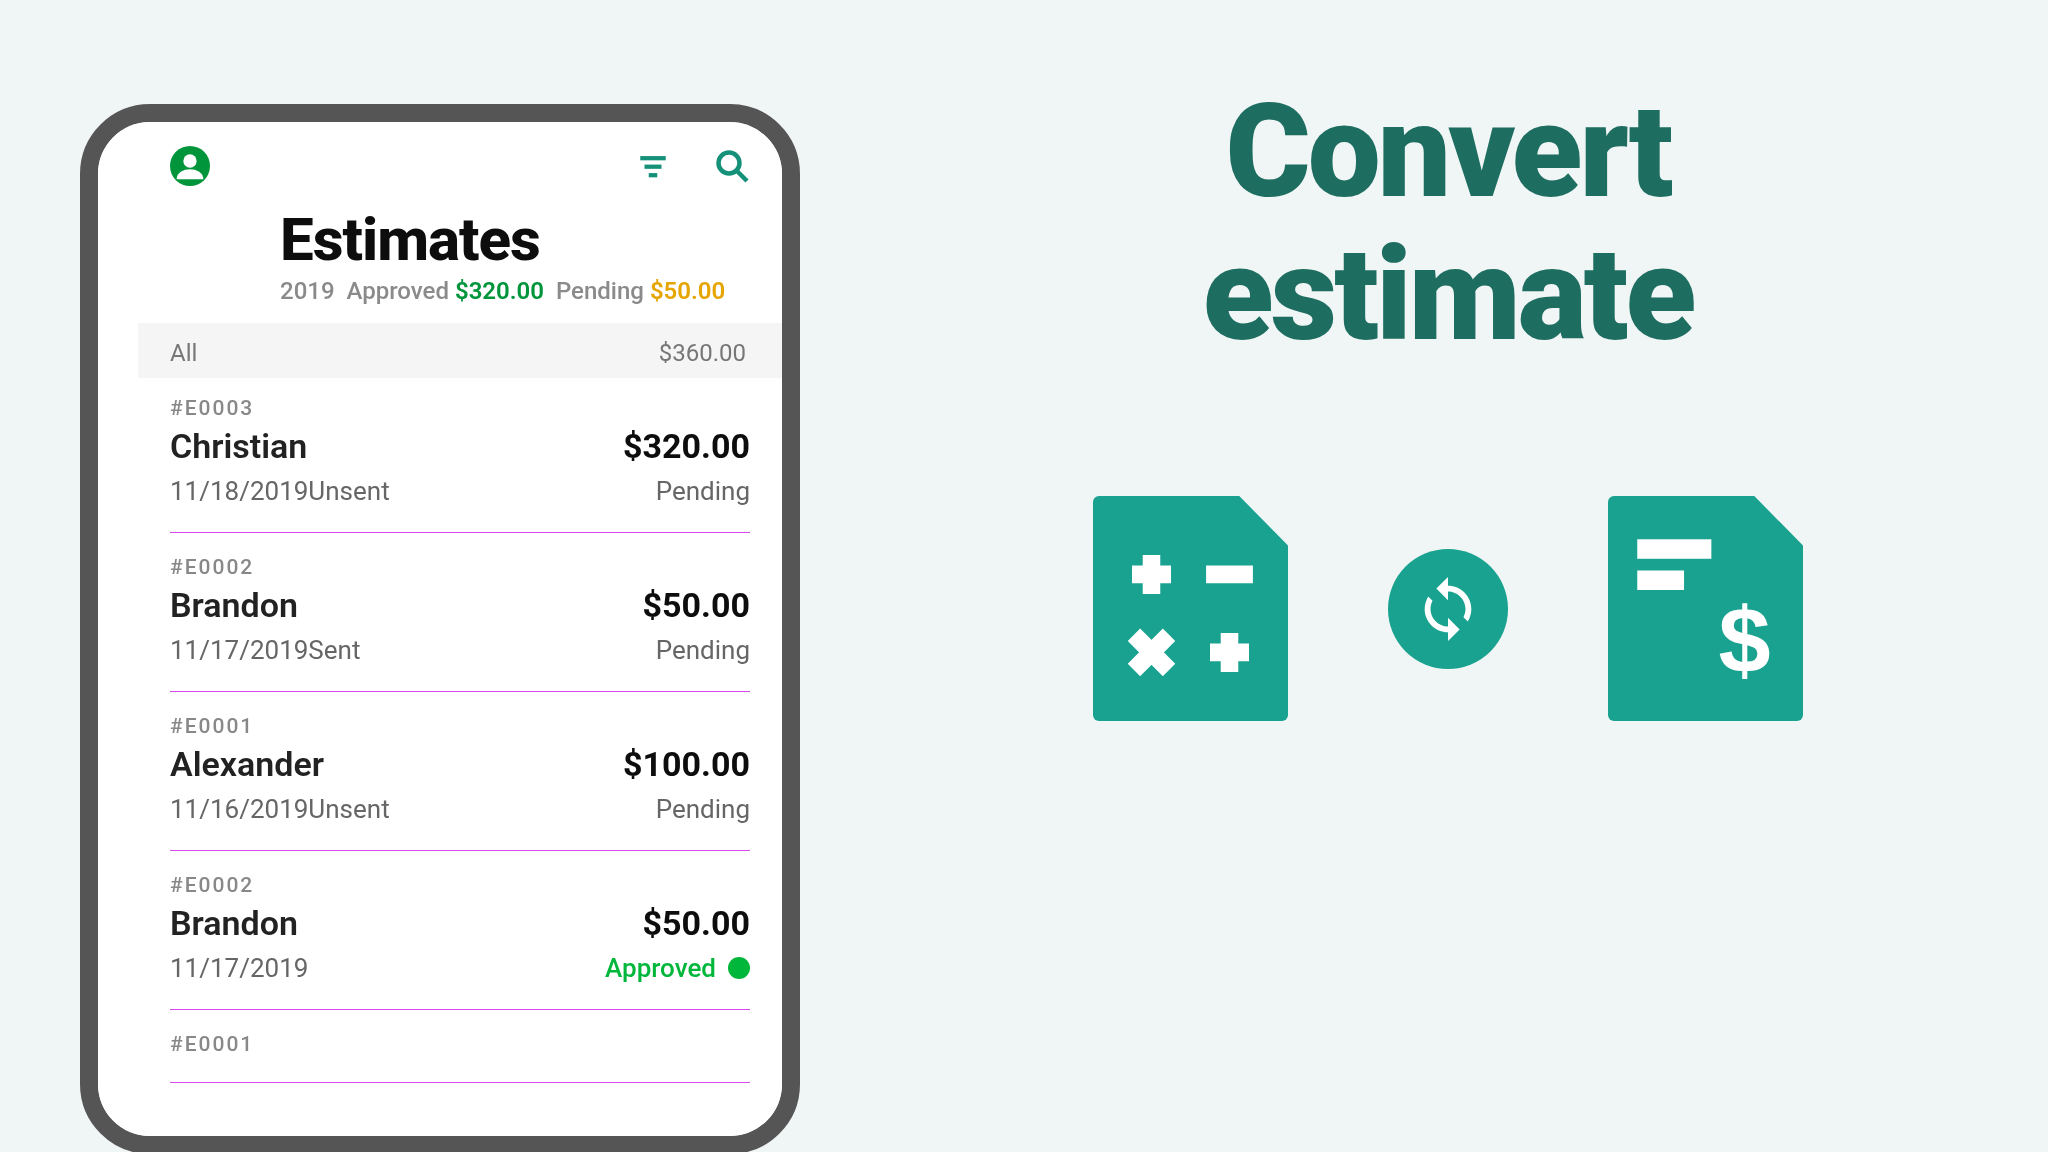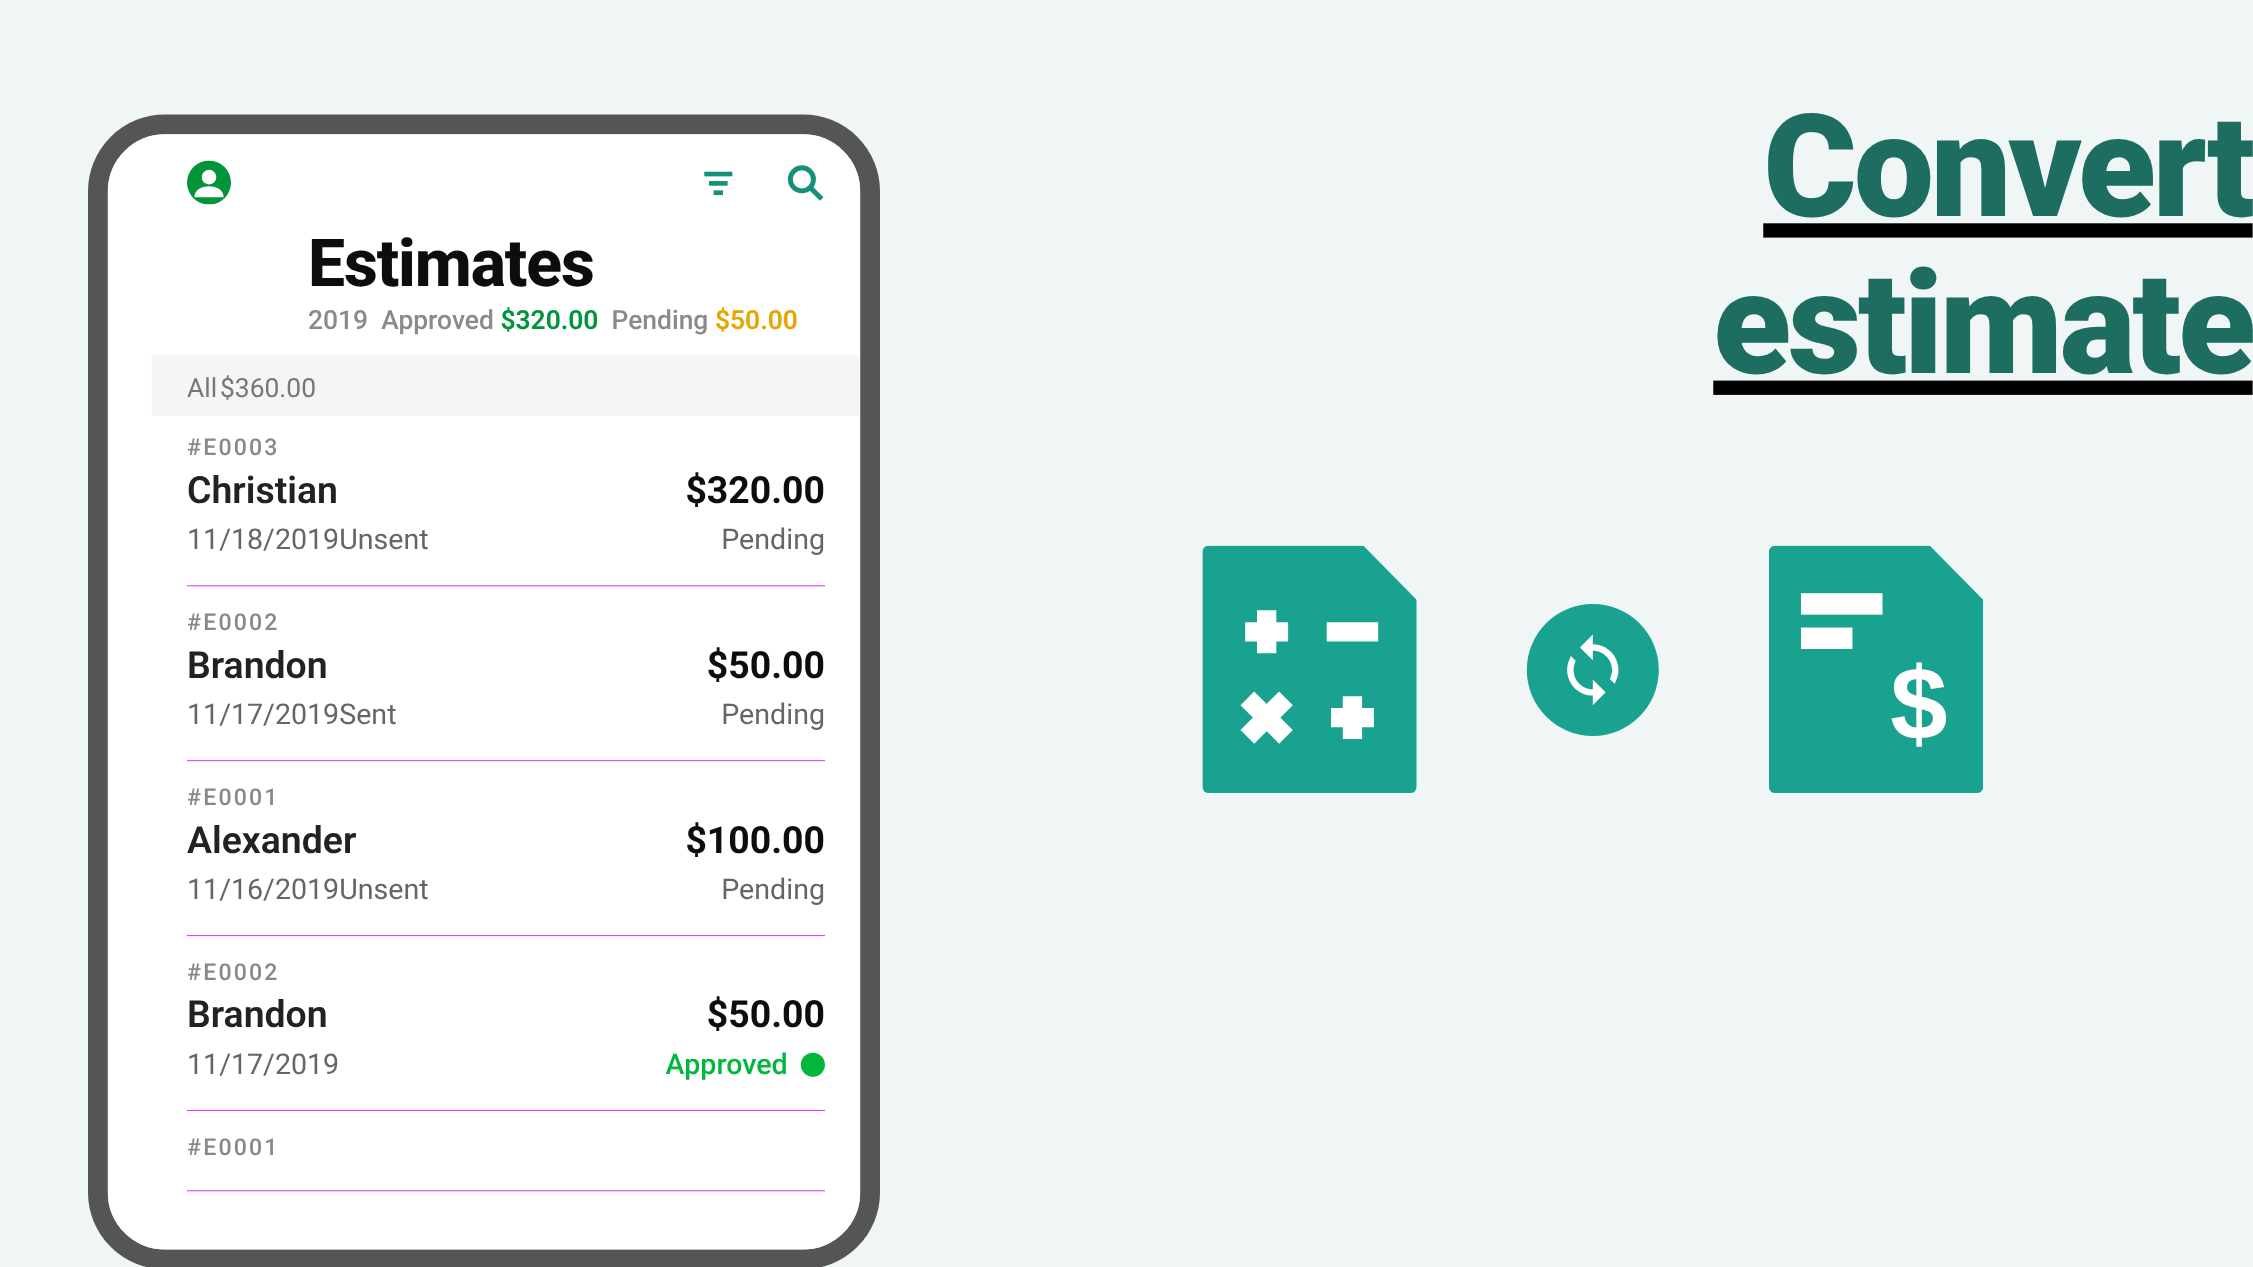--- a/index.html
+++ b/index.html
@@ -52,21 +52,21 @@
   .summary {
     margin-top: 2px;
     font-size: 24px;
     color: #8a8a8a;
     font-weight: 500;
   }
   .summary .amt-approved { color: #00953b; font-weight: 600; }
   .summary .amt-pending { color: #e6a500; font-weight: 600; }
   .allrow {
     display: flex;
-    justify-content: flex-start;
+    justify-content: space-between;
     align-items: flex-start;
     padding: 16px 36px 10px 32px;
     background: #f5f5f5;
     color: #777;
     font-size: 24px;
   }
   .allrow .left { width: 30px; line-height: 1.2; white-space: normal; word-break: break-all; }
   .list { flex: 1; overflow: hidden; padding: 0 32px; }
   .item {
     border-bottom: 1px solid #d946ef;
@@ -92,22 +92,21 @@
   }
   .item-meta { display: flex; }
   .status-approved { color: #00b73c; font-weight: 500; display: flex; align-items: center; gap: 12px; }
   .status-dot { width: 22px; height: 22px; border-radius: 50%; background: #00b73c; display: inline-block; }
 
   .marketing {
     position: absolute;
     right: 0;
     top: 80px;
     width: 1200px;
-    text-align: right;
-    text-decoration: underline;
+    text-align: center;
   }
   .marketing h1 {
     font-size: 130px;
     font-weight: 900;
     color: #1d6e60;
     line-height: 1.1;
     letter-spacing: -3px;
   }
   .icon-row {
     margin-top: 130px;

